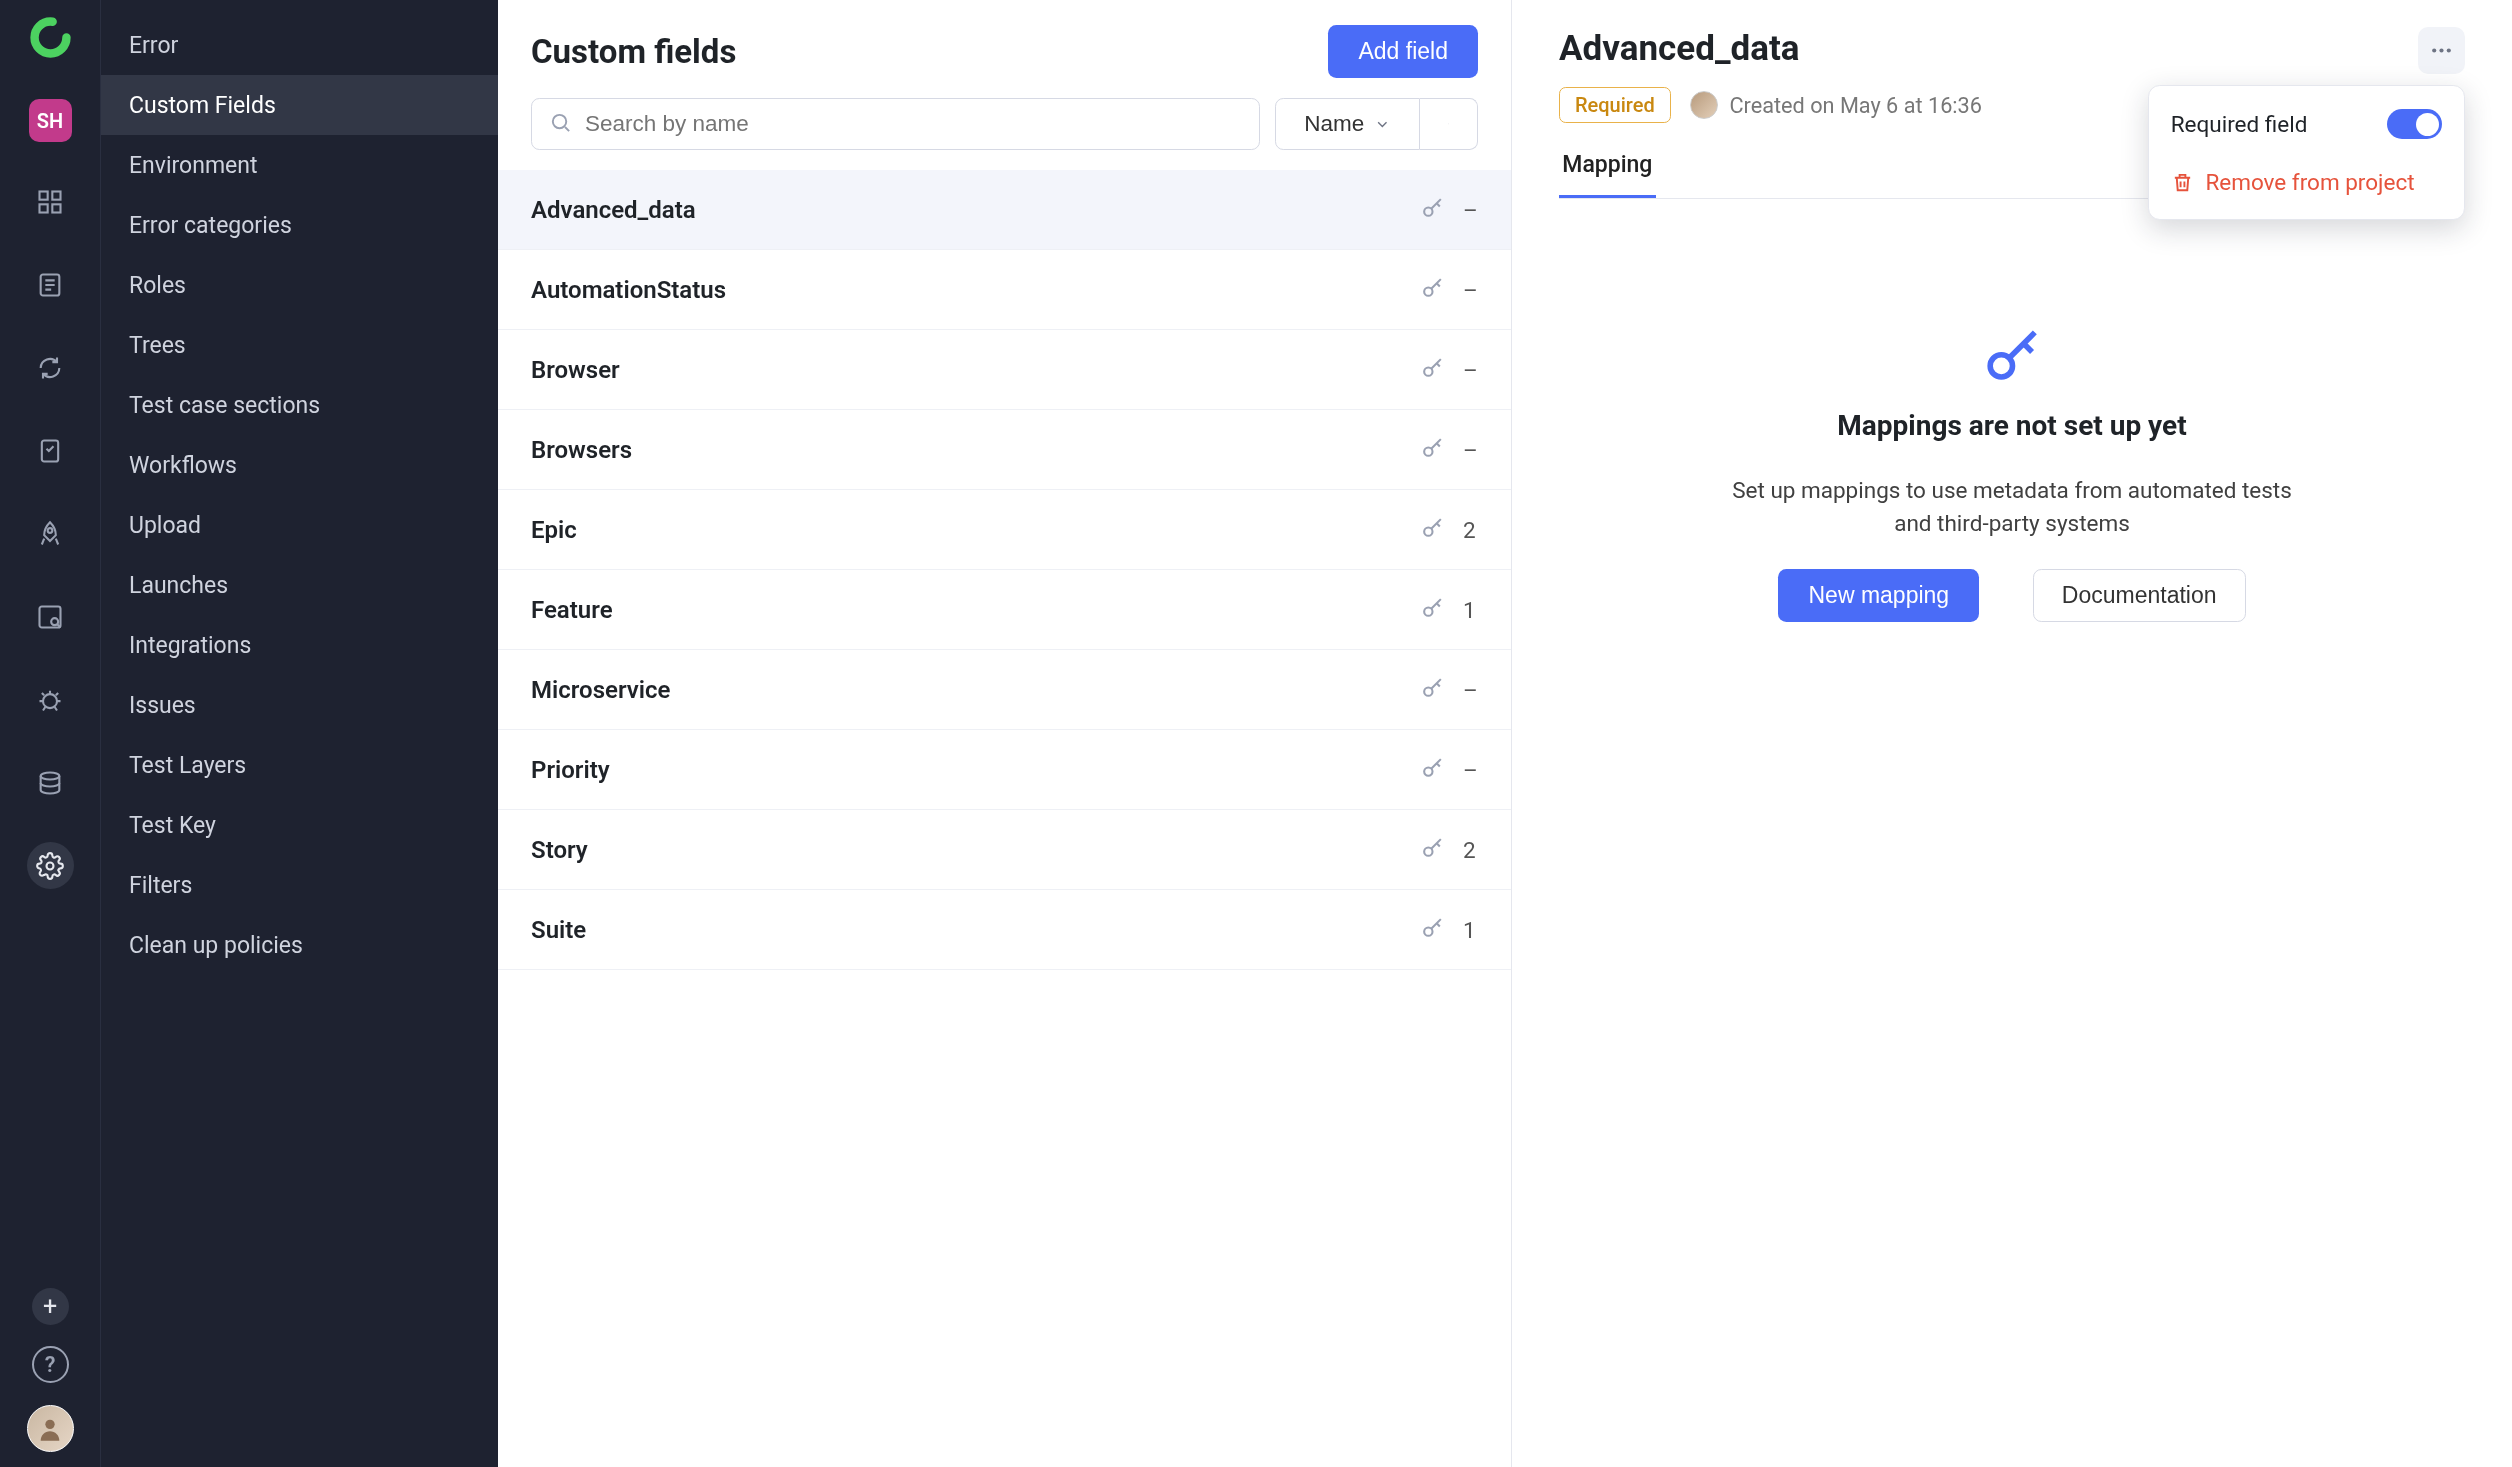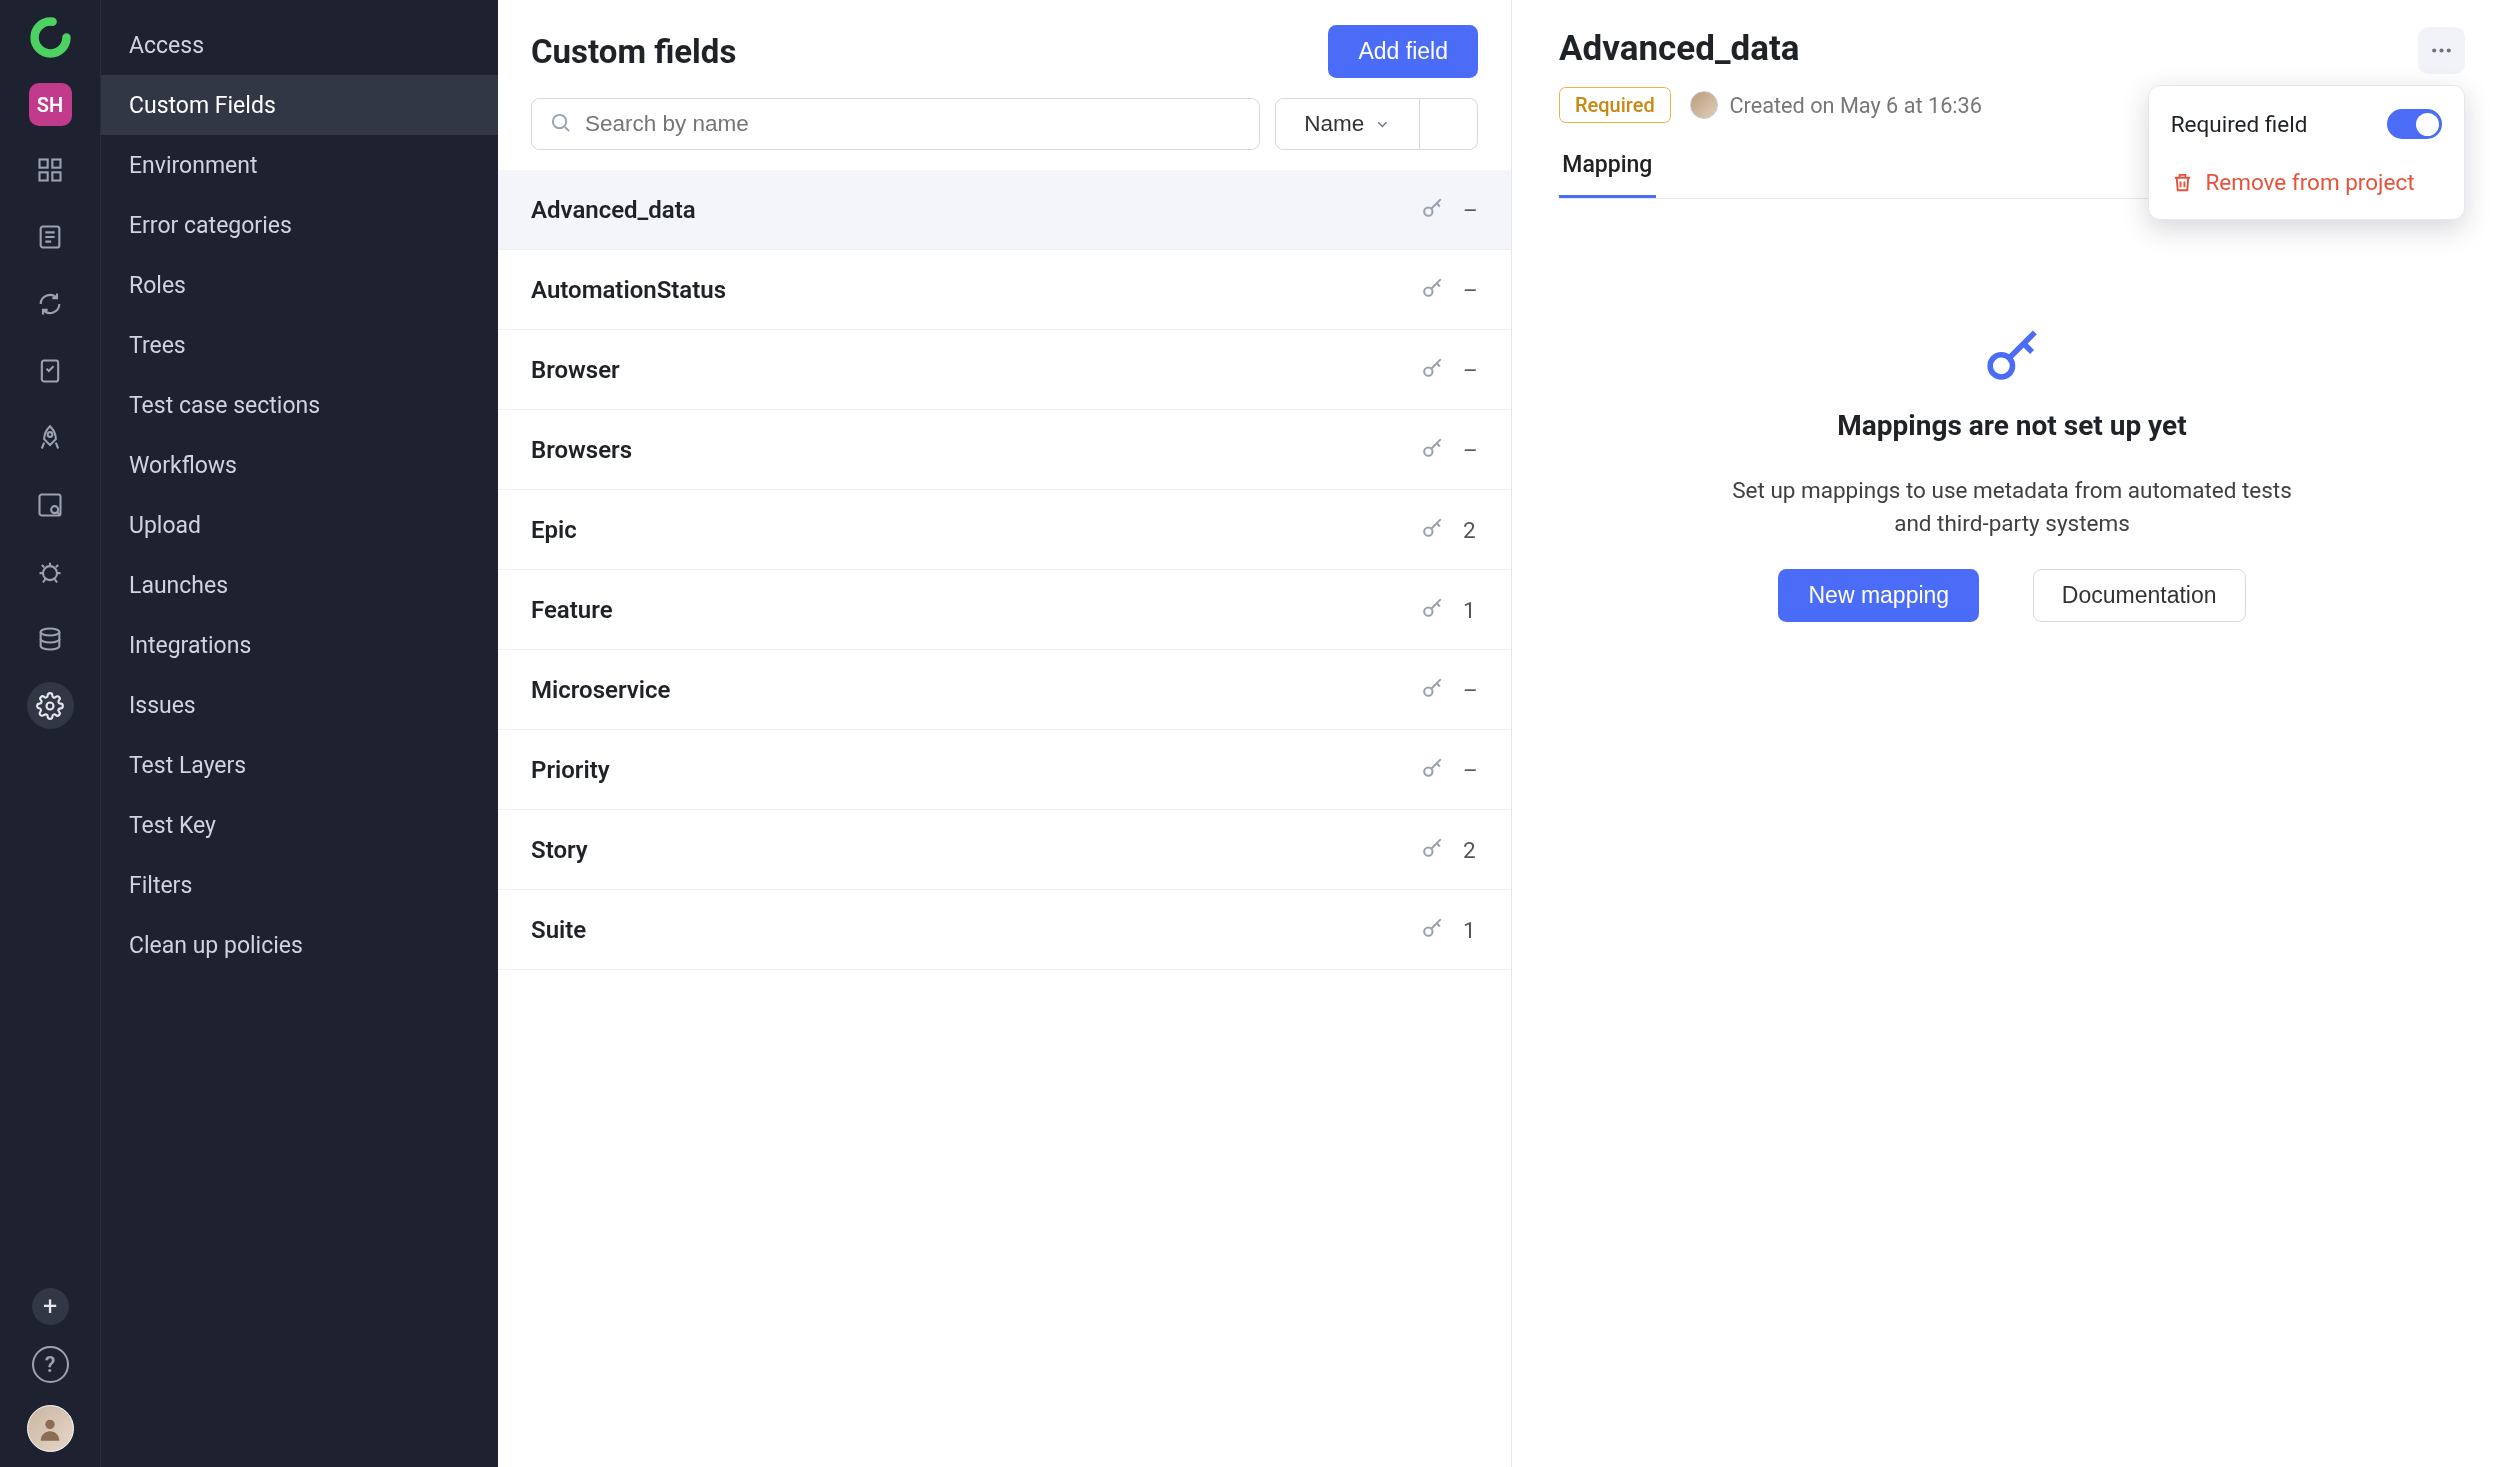--- a/index.html
+++ b/index.html
@@ -1,20 +1,20 @@
 <!DOCTYPE html>
 <html style="font-size:13.3px"><head>
 <meta charset="utf-8">
 <style>
   * { box-sizing: border-box; margin: 0; padding: 0; }
   html, body { height: 100%; font-family: -apple-system, BlinkMacSystemFont, "Segoe UI", Roboto, Helvetica, Arial, sans-serif; background: #fff; color: #1f2328; }
   body { display: flex; width: 2512px; height: 1467px; transform-origin: top left; }
 
   
-  .rail { width: 100px; background: #1e2230; display: flex; flex-direction: column; align-items: center; padding-top: 15px; gap: 20px; position: relative; }
+  .rail { width: 100px; background: #1e2230; display: flex; flex-direction: column; align-items: center; padding-top: 15px; gap: 36px; position: relative; }
   .rail .logo svg { width: 45px; height: 45px; }
   .rail .avatar-badge { width: 43px; height: 43px; border-radius: 10px; background: #c23a8b; color: #fff; font-weight: 600; font-size: 20px; display: flex; align-items: center; justify-content: center; }
   .rail .rail-icon { width: 47px; height: 47px; border-radius: 50%; display: flex; align-items: center; justify-content: center; color: #9aa1b2; }
   .rail .rail-icon.active { background: #323746; color: #e6e8ee; }
   .rail .rail-icon svg { width: 28px; height: 28px; stroke: currentColor; fill: none; stroke-width: 1.8; }
   .rail .rail-bottom { position: absolute; bottom: 15px; display: flex; flex-direction: column; align-items: center; gap: 21.7px; }
   .rail .help-icon { width: 37px; height: 37px; border: 2.1px solid #9aa1b2; border-radius: 50%; color: #9aa1b2; display: flex; align-items: center; justify-content: center; font-size: 21.7px; font-weight: 600; }
   .rail .user-photo { width: 47px; height: 47px; border-radius: 50%; background: linear-gradient(135deg,#c9b7a2,#e6d6c6); border: 1.7px solid #fff; display:flex; align-items:center; justify-content:center; }
   .rail .plus-btn { width: 37px; height: 37px; border-radius: 50%; background: #323746; color: #e6e8ee; display:flex; align-items:center; justify-content:center; font-size: 25px; }
 
@@ -150,21 +150,21 @@
     <div class="user-photo">
       <svg viewBox="0 0 24 24" width="28" height="28">
           <circle cx="12" cy="8" r="4" fill="#8a6d54"></circle>
           <path d="M4 22c0-4.4 3.6-8 8-8s8 3.6 8 8" fill="#8a6d54"></path>
         </svg>
     </div>
   </div>
 </div>
 
 <div class="settings-nav" id="settings-nav">
-    <div class="nav-item">Access</div>
+    <div class="nav-item">Error</div>
     <div class="nav-item active">Custom Fields</div>
     <div class="nav-item">Environment</div>
     <div class="nav-item">Error categories</div>
     <div class="nav-item">Roles</div>
     <div class="nav-item">Trees</div>
     <div class="nav-item">Test case sections</div>
     <div class="nav-item">Workflows</div>
     <div class="nav-item">Upload</div>
     <div class="nav-item">Launches</div>
     <div class="nav-item">Integrations</div>

